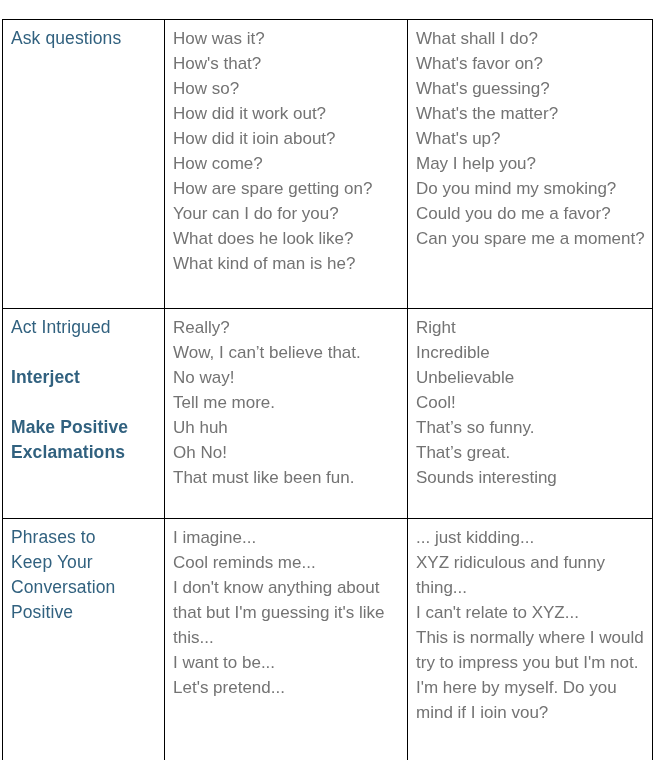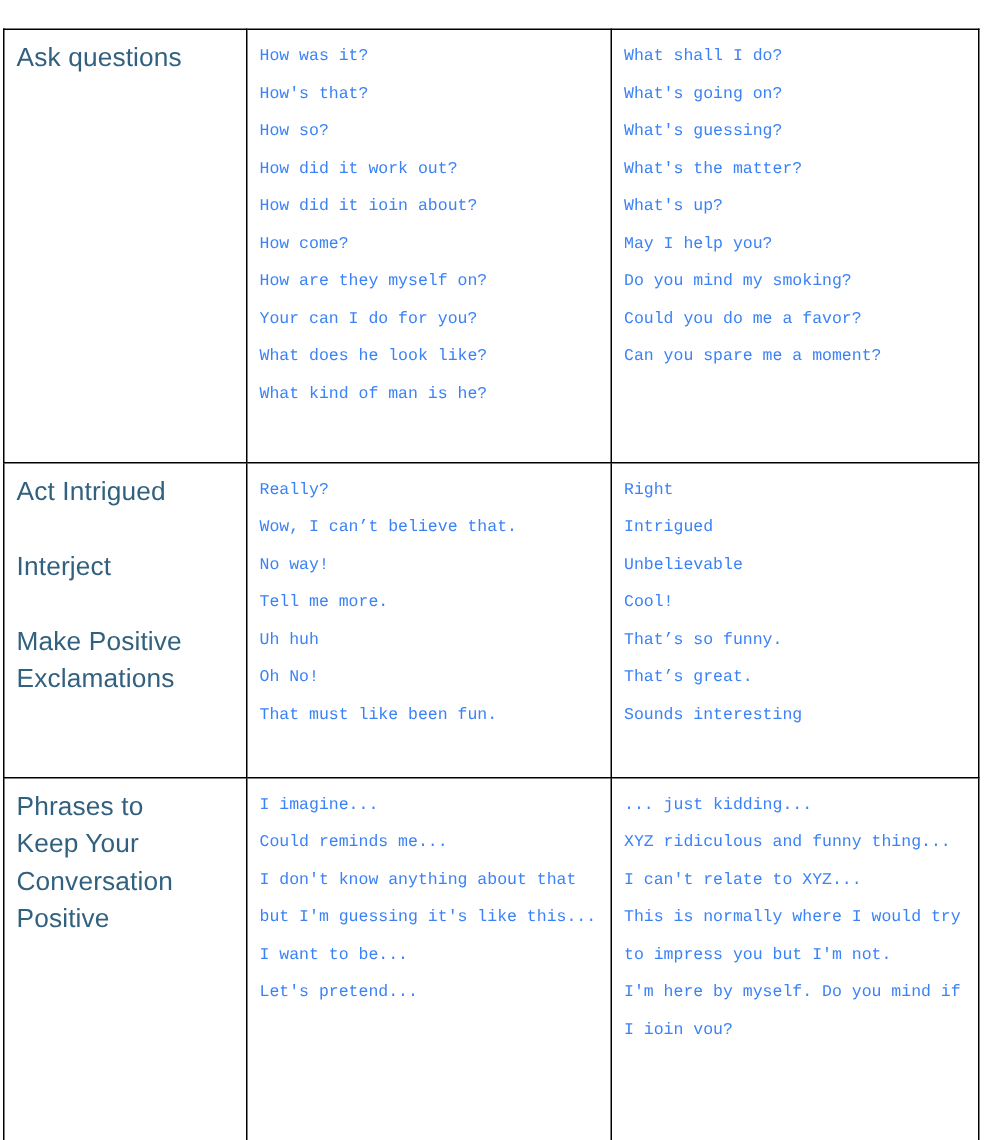--- a/index.html
+++ b/index.html
@@ -40,28 +40,27 @@
   col.c-mid    { width: 243px; }
   col.c-right  { width: 245px; }
 
   .head-cell {
     color: #31617f;
     font-size: 17.5px;
     line-height: 25px;
     letter-spacing: 0.1px;
   }
   .head-group { margin: 0; }
-  .head-group + .head-group { margin-top: 25px; }
+  .head-group + .head-group { margin-top: 25px; font-weight: bold; }
   .head-line { display: block; white-space: pre; }
 
   .body-cell {
-    color: #3b82f6;
-    font-size: 11px;
+    color: #737373;
+    font-size: 17px;
     line-height: 25px;
-    font-family: Liberation Mono, monospace;
   }
   .phrase-line {
     display: block;
     white-space: pre-wrap;
   }
 
   
   tr.row-ask    td { height: 276px; }
   tr.row-act    td { height: 197px; }
   tr.row-phrase td { height: 254px; }
@@ -84,28 +83,28 @@
             <span class="head-line">Ask questions</span>
           </div>
         </td>
         <td class="body-cell">
           <span class="phrase-line">How was it?</span>
           <span class="phrase-line">How's that?</span>
           <span class="phrase-line">How so?</span>
           <span class="phrase-line">How did it work out?</span>
           <span class="phrase-line">How did it ioin about?</span>
           <span class="phrase-line">How come?</span>
-          <span class="phrase-line">How are they myself on?</span>
+          <span class="phrase-line">How are spare getting on?</span>
           <span class="phrase-line">Your can I do for you?</span>
           <span class="phrase-line">What does he look like?</span>
           <span class="phrase-line">What kind of man is he?</span>
         </td>
         <td class="body-cell">
           <span class="phrase-line">What shall I do?</span>
-          <span class="phrase-line">What's going on?</span>
+          <span class="phrase-line">What's favor on?</span>
           <span class="phrase-line">What's guessing?</span>
           <span class="phrase-line">What's the matter?</span>
           <span class="phrase-line">What's up?</span>
           <span class="phrase-line">May I help you?</span>
           <span class="phrase-line">Do you mind my smoking?</span>
           <span class="phrase-line">Could you do me a favor?</span>
           <span class="phrase-line">Can you spare me a moment?</span>
         </td>
       </tr>
 
@@ -126,41 +125,41 @@
           <span class="phrase-line">Really?</span>
           <span class="phrase-line">Wow, I can’t believe that.</span>
           <span class="phrase-line">No way!</span>
           <span class="phrase-line">Tell me more.</span>
           <span class="phrase-line">Uh huh</span>
           <span class="phrase-line">Oh No!</span>
           <span class="phrase-line">That must like been fun.</span>
         </td>
         <td class="body-cell">
           <span class="phrase-line">Right</span>
-          <span class="phrase-line">Intrigued</span>
+          <span class="phrase-line">Incredible</span>
           <span class="phrase-line">Unbelievable</span>
           <span class="phrase-line">Cool!</span>
           <span class="phrase-line">That’s so funny.</span>
           <span class="phrase-line">That’s great.</span>
           <span class="phrase-line">Sounds interesting</span>
         </td>
       </tr>
 
       <tr class="row-phrase">
         <td class="head-cell">
           <div class="head-group">
             <span class="head-line">Phrases to</span>
             <span class="head-line">Keep Your</span>
             <span class="head-line">Conversation</span>
             <span class="head-line">Positive</span>
           </div>
         </td>
         <td class="body-cell">
           <span class="phrase-line">I imagine...</span>
-          <span class="phrase-line">Could reminds me...</span>
+          <span class="phrase-line">Cool reminds me...</span>
           <span class="phrase-line">I don't know anything about that but I'm guessing it's like this...</span>
           <span class="phrase-line">I want to be...</span>
           <span class="phrase-line">Let's pretend...</span>
         </td>
         <td class="body-cell">
           <span class="phrase-line">... just kidding...</span>
           <span class="phrase-line">XYZ ridiculous and funny thing...</span>
           <span class="phrase-line">I can't relate to XYZ...</span>
           <span class="phrase-line">This is normally where I would try to impress you but I'm not.</span>
           <span class="phrase-line">I'm here by myself. Do you mind if I ioin vou?</span>

